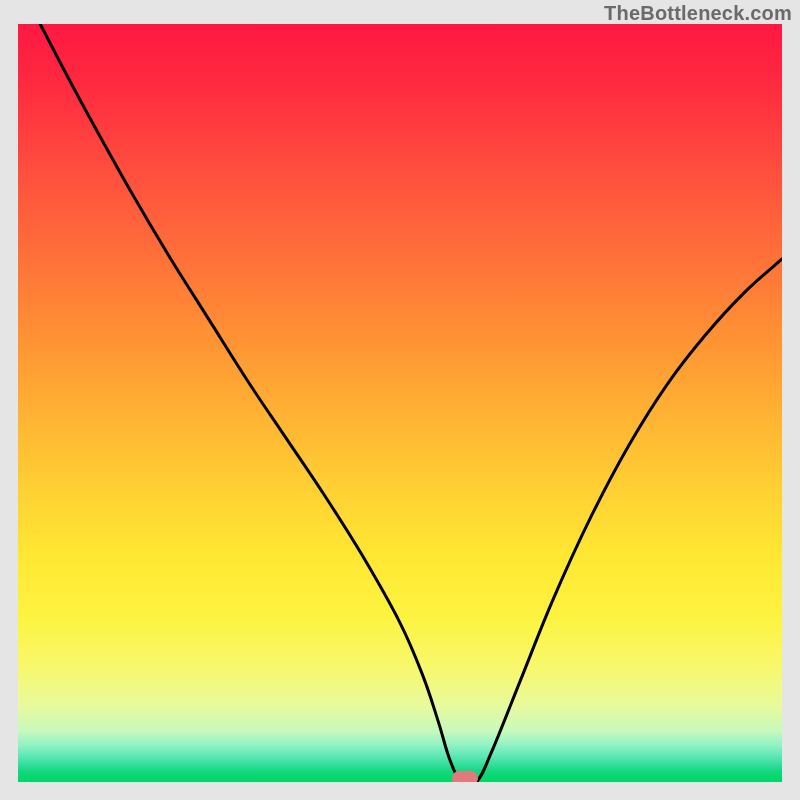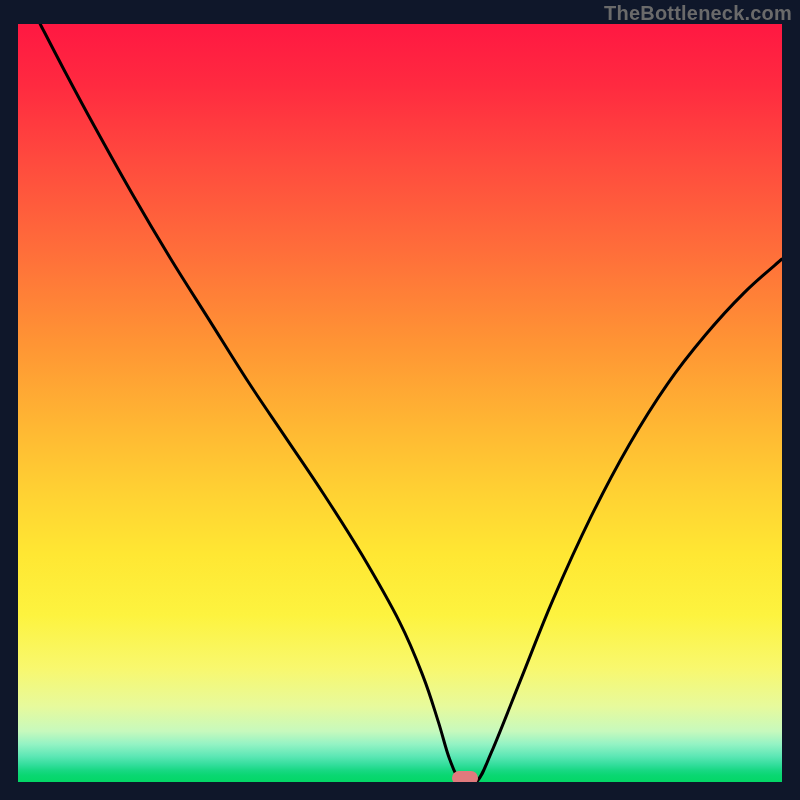--- a/index.html
+++ b/index.html
@@ -8,21 +8,21 @@
     width: 800px;
     height: 800px;
     background: #000;
     font-family: Arial, Helvetica, sans-serif;
     overflow: hidden;
   }
   .frame {
     position: relative;
     width: 800px;
     height: 800px;
-    background: #0f172a;
+    background: #e5e5e5;
   }
   .watermark {
     position: absolute;
     top: 2px;
     right: 8px;
     color: #6a6a6a;
     font-size: 20px;
     font-weight: 600;
     letter-spacing: 0.2px;
     z-index: 20;

